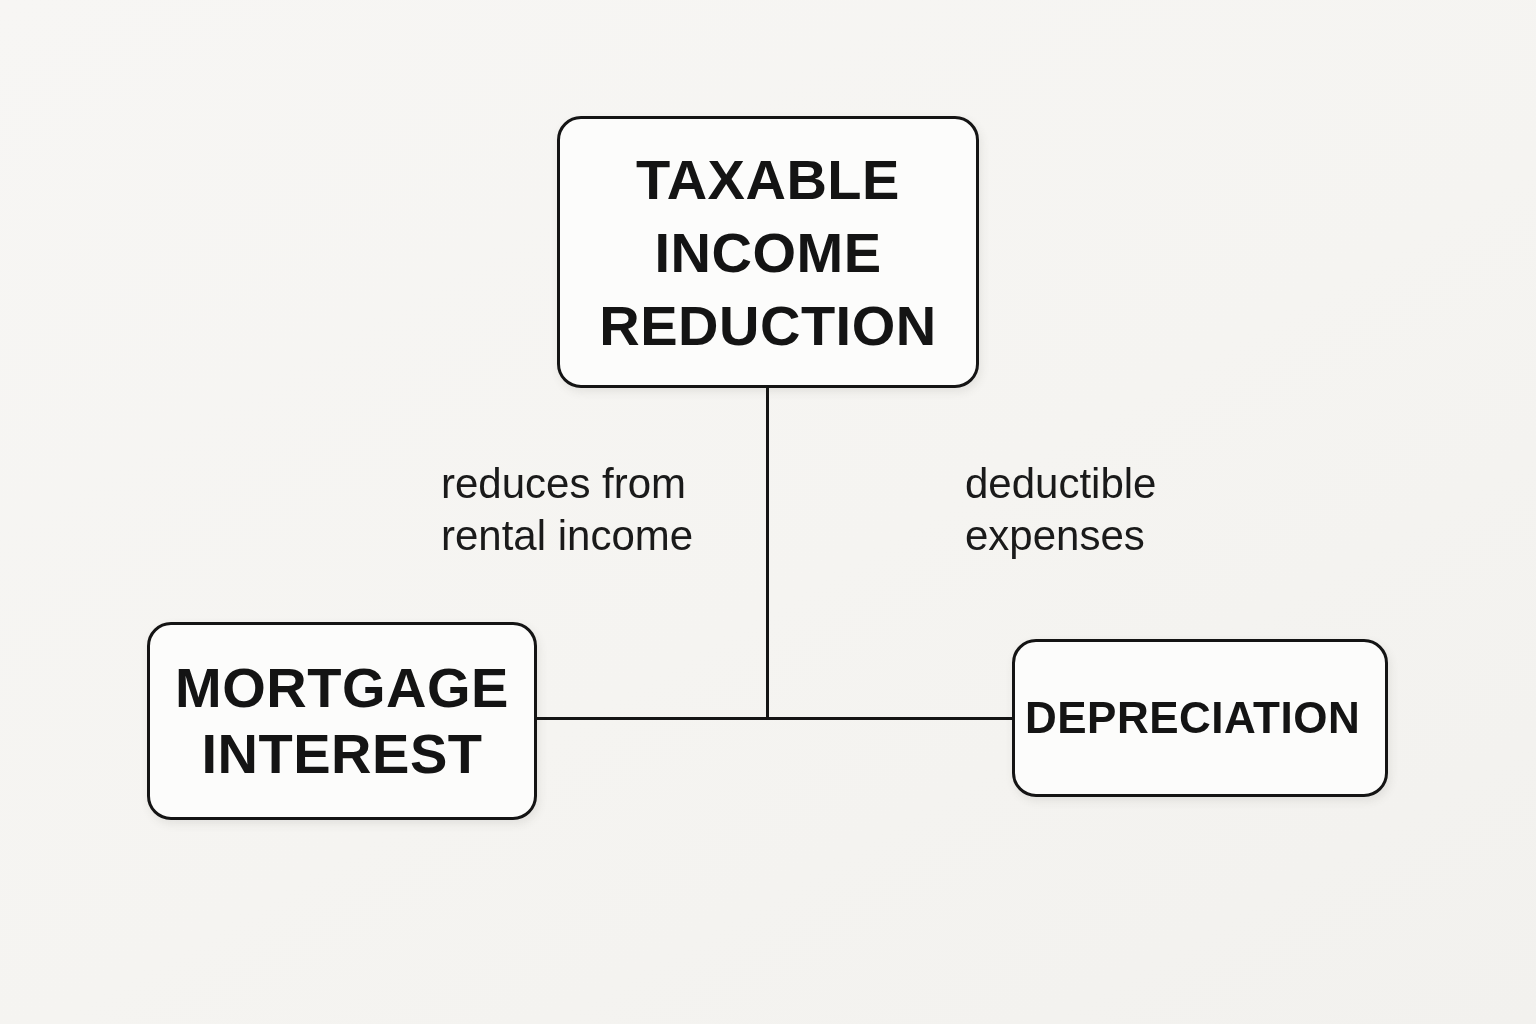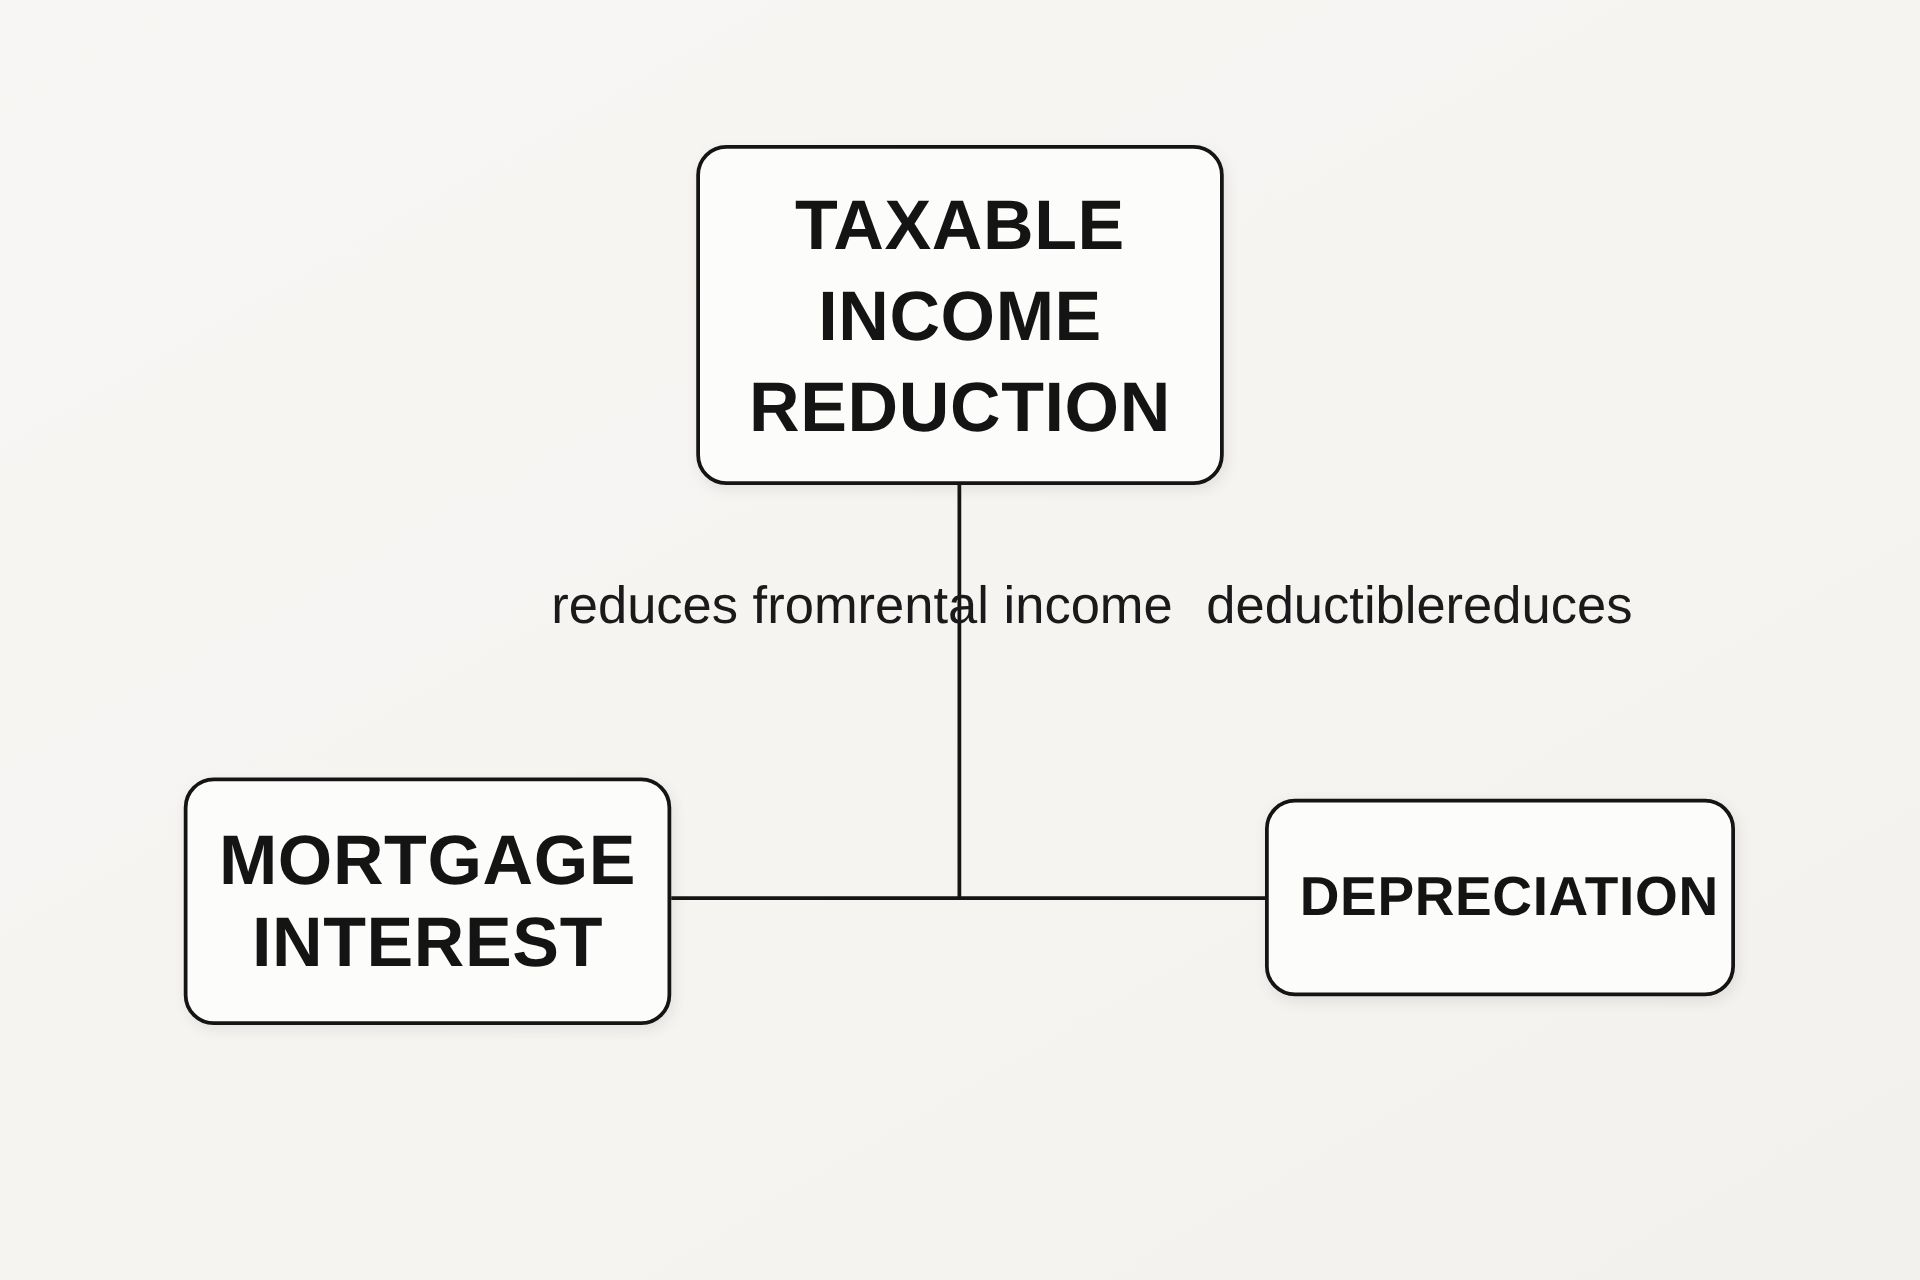--- a/index.html
+++ b/index.html
@@ -20,21 +20,21 @@
   }
   .connector-vertical  { left: 766px; top: 388px; width: 3px;  height: 331px; }
   .connector-horizontal{ left: 537px; top: 717px; width: 475px; height: 3px;  }
   .node {
     position: absolute;
     background: #fcfcfb;
     border: 3px solid #141414;
     border-radius: 24px;
     display: flex;
     align-items: center;
-    justify-content: flex-end;
+    justify-content: flex-start;
     text-align: center;
     color: #141414;
     font-weight: bold;
     padding: 0 10px;
     box-shadow: 2px 4px 10px rgba(70, 68, 60, 0.10);
   }
   .node-taxable {
     left: 557px; top: 116px; width: 422px; height: 272px;
     font-size: 56px; line-height: 73px; letter-spacing: 0.5px;
   }
@@ -42,21 +42,21 @@
     left: 147px; top: 622px; width: 390px; height: 198px;
     font-size: 56px; line-height: 66px; letter-spacing: 0.5px;
   }
   .node-depreciation {
     left: 1012px; top: 639px; width: 376px; height: 158px;
     font-size: 44px; line-height: 50px; letter-spacing: 0.5px;
   }
   .edge-label {
     position: absolute;
     display: flex;
-    flex-direction: row;
+    flex-direction: column;
     align-items: flex-start;
     color: #1a1a1a;
     font-size: 42px;
     line-height: 52px;
     font-weight: normal;
   }
   .edge-label-left  { left: 441px; top: 458px; }
   .edge-label-right { left: 965px; top: 458px; }
 </style>
 </head>
@@ -79,16 +79,16 @@
     <span>MORTGAGE INTEREST</span>
   </div>
 
   <div class="edge-label edge-label-left">
     <span>reduces from</span>
     <span>rental income</span>
   </div>
 
   <div class="edge-label edge-label-right">
     <span>deductible</span>
-    <span>reduces</span>
+    <span>expenses</span>
   </div>
 
 </div>
 
 </body></html>

